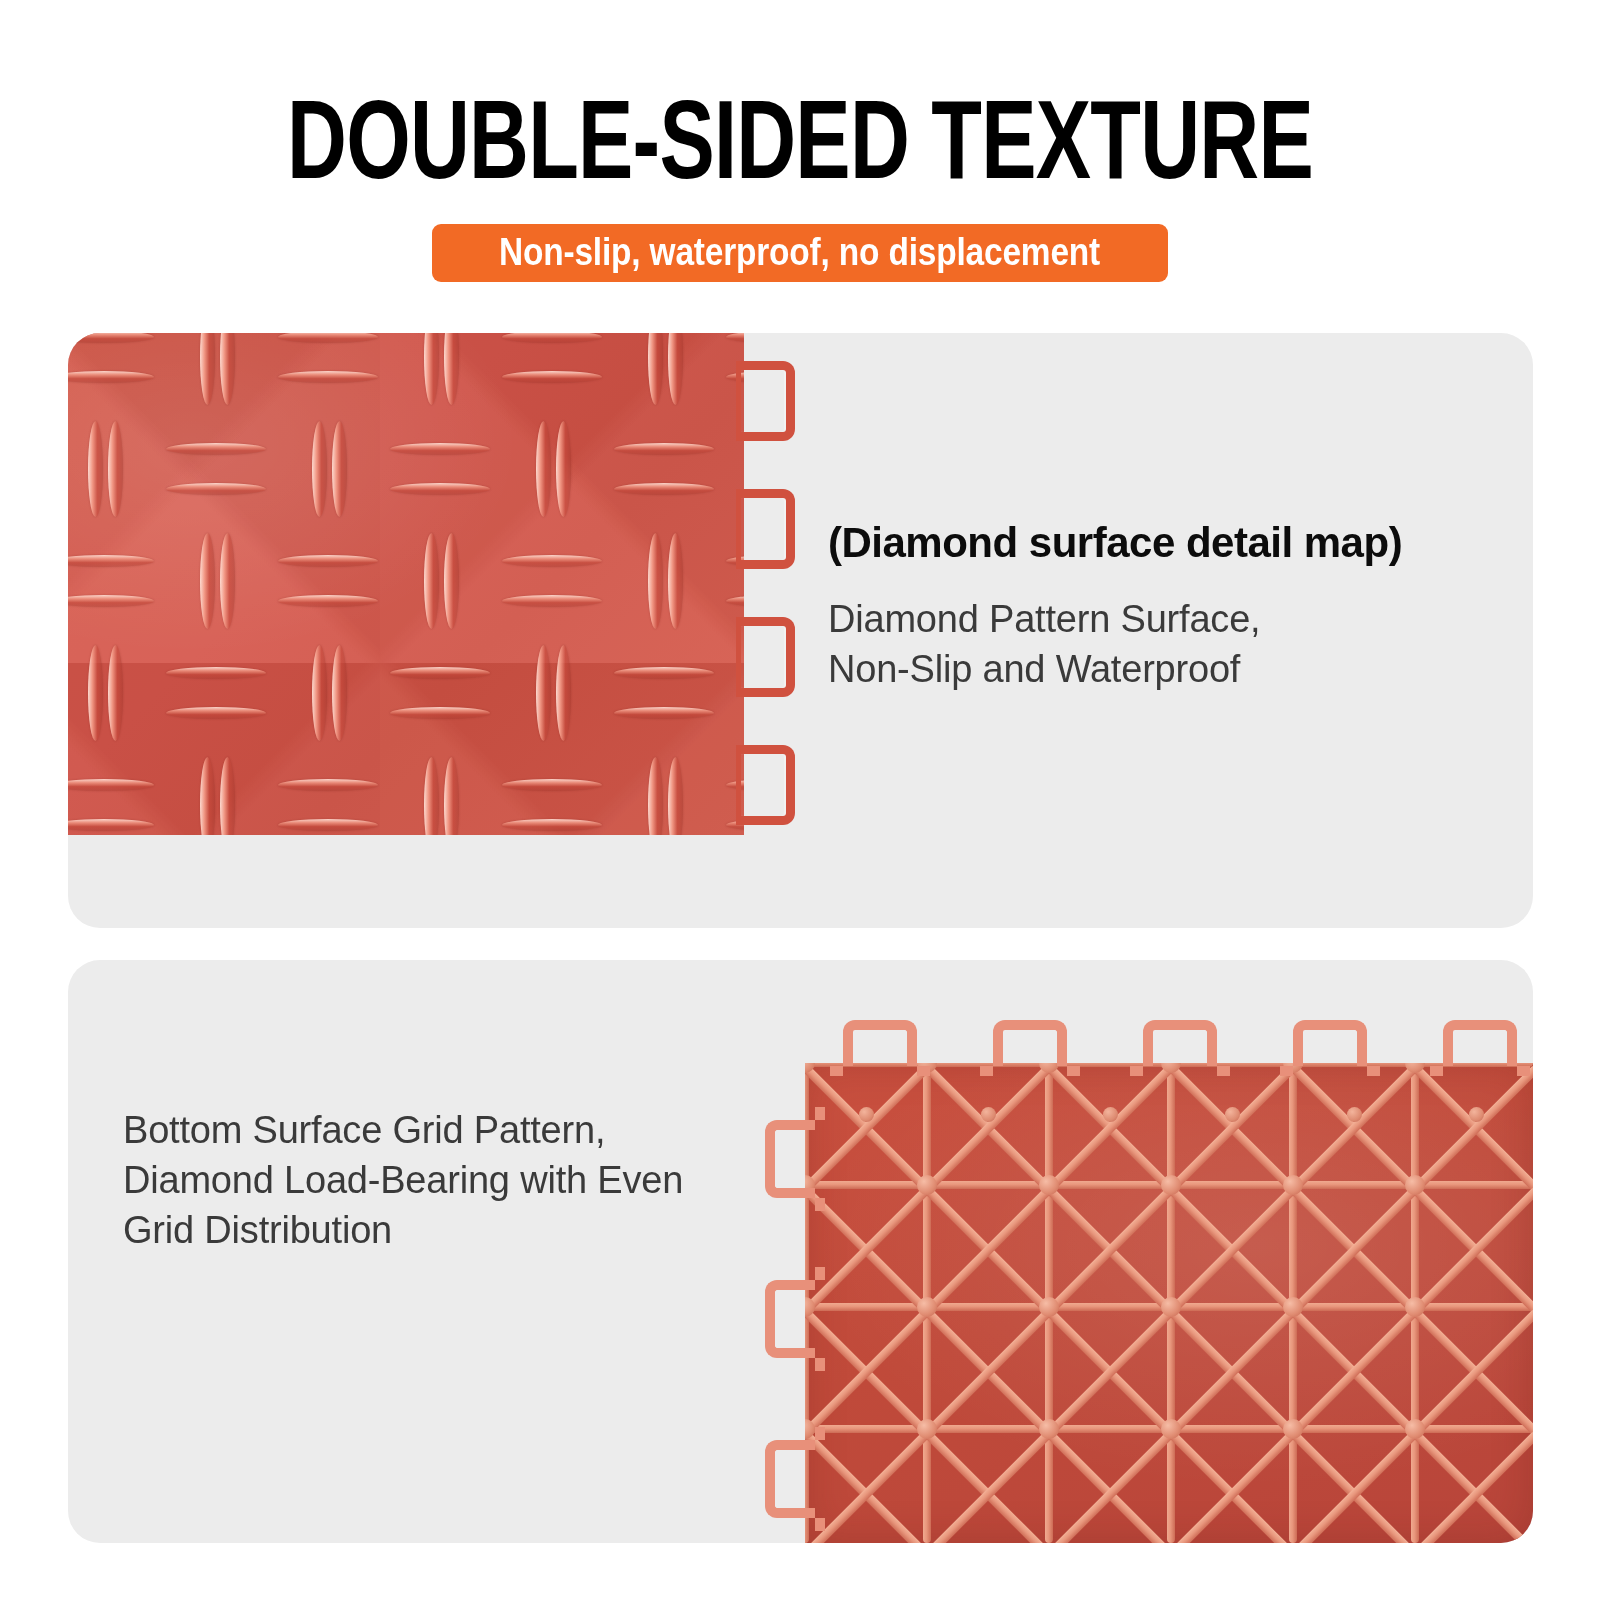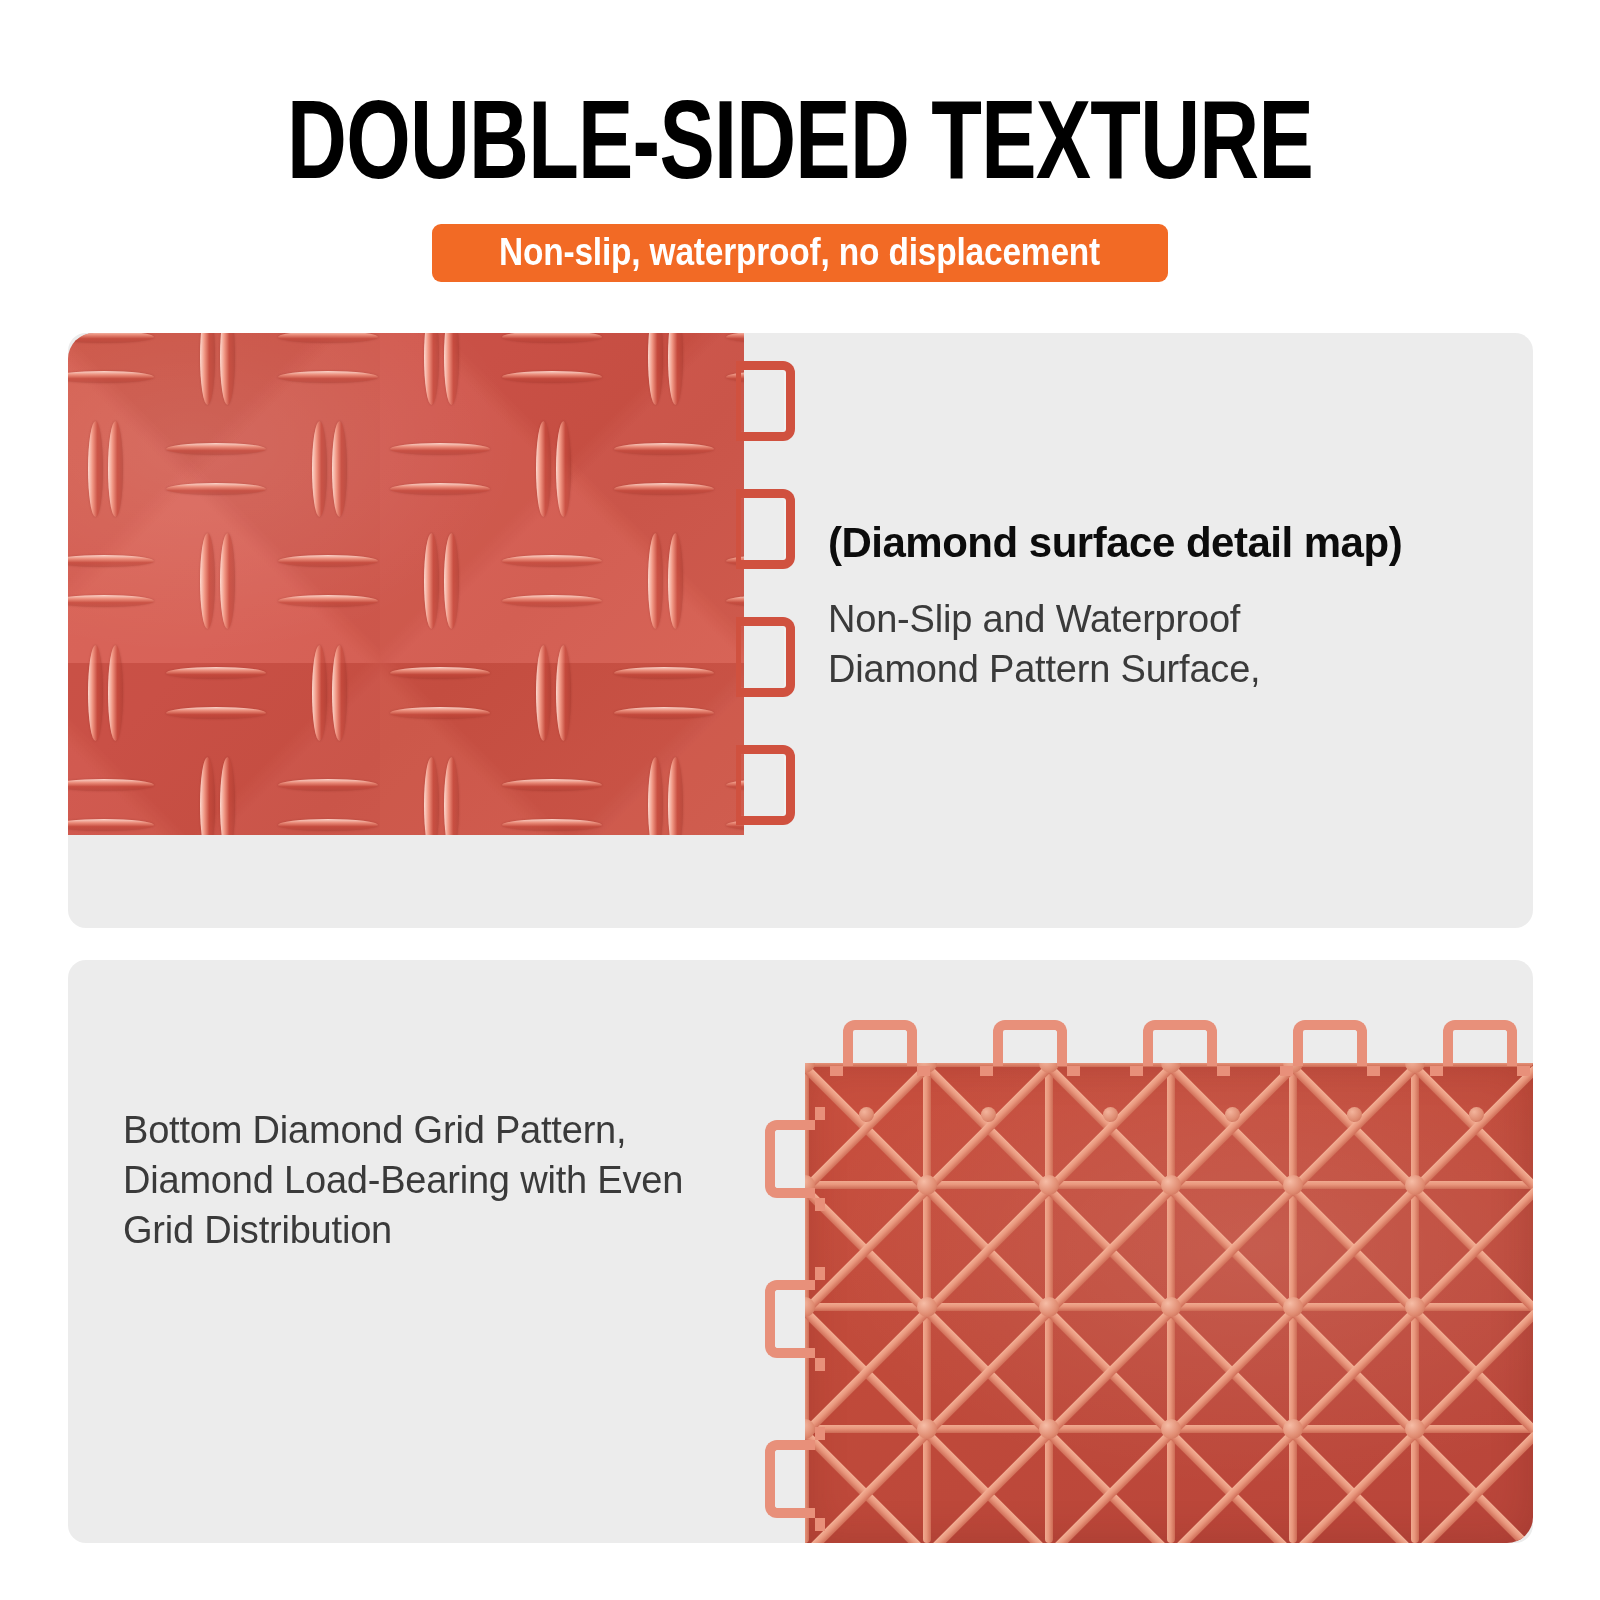--- a/index.html
+++ b/index.html
@@ -58,21 +58,21 @@
   .badge-inner {
     display: inline-block;
     transform: scaleX(0.88);
     transform-origin: center;
   }
 
   
   .panel {
     position: absolute;
     background: #ECECEC;
-    border-radius: 18px;
+    border-radius: 32px;
     overflow: hidden;
   }
   .panel-top    { left: 68px; top: 333px;  width: 1465px; height: 595px; }
   .panel-bottom { left: 68px; top: 960px;  width: 1465px; height: 583px; }
 
   
   .txt-block { position: absolute; }
   .txt-top    { left: 760px; top: 185px; width: 660px; }
   .txt-bottom { left: 55px;  top: 145px; width: 640px; }
 
@@ -411,29 +411,29 @@
   </div>
   <div id="top-tabs">
       <div class="tab-right" style="top: 28px;"></div>
       <div class="tab-right" style="top: 156px;"></div>
       <div class="tab-right" style="top: 284px;"></div>
       <div class="tab-right" style="top: 412px;"></div>
     </div>
 
   <div class="txt-block txt-top">
     <p class="blk-heading">(Diamond surface detail map)</p>
+    <p class="blk-body">Diamond Pattern Surface,</p>
     <p class="blk-body">Non-Slip and Waterproof</p>
-    <p class="blk-body">Diamond Pattern Surface,</p>
   </div>
 </div>
 
 <div class="panel panel-bottom">
 
   <div class="txt-block txt-bottom">
-    <p class="blk-body">Bottom Diamond Grid Pattern,</p>
+    <p class="blk-body">Bottom Surface Grid Pattern,</p>
     <p class="blk-body">Diamond Load-Bearing with Even</p>
     <p class="blk-body">Grid Distribution</p>
   </div>
 
   <div class="tile-grid-wrap">
     <div class="grid-rail-top"></div>
     <div class="grid-rail-left"></div>
     <div class="tile-grid" id="grid-inner">
         <div class="rib rib-v" style="left: -4px; top: 0px; width: 8px; height: 480px;"></div>
         <div class="rib rib-v" style="left: 118px; top: 0px; width: 8px; height: 480px;"></div>

